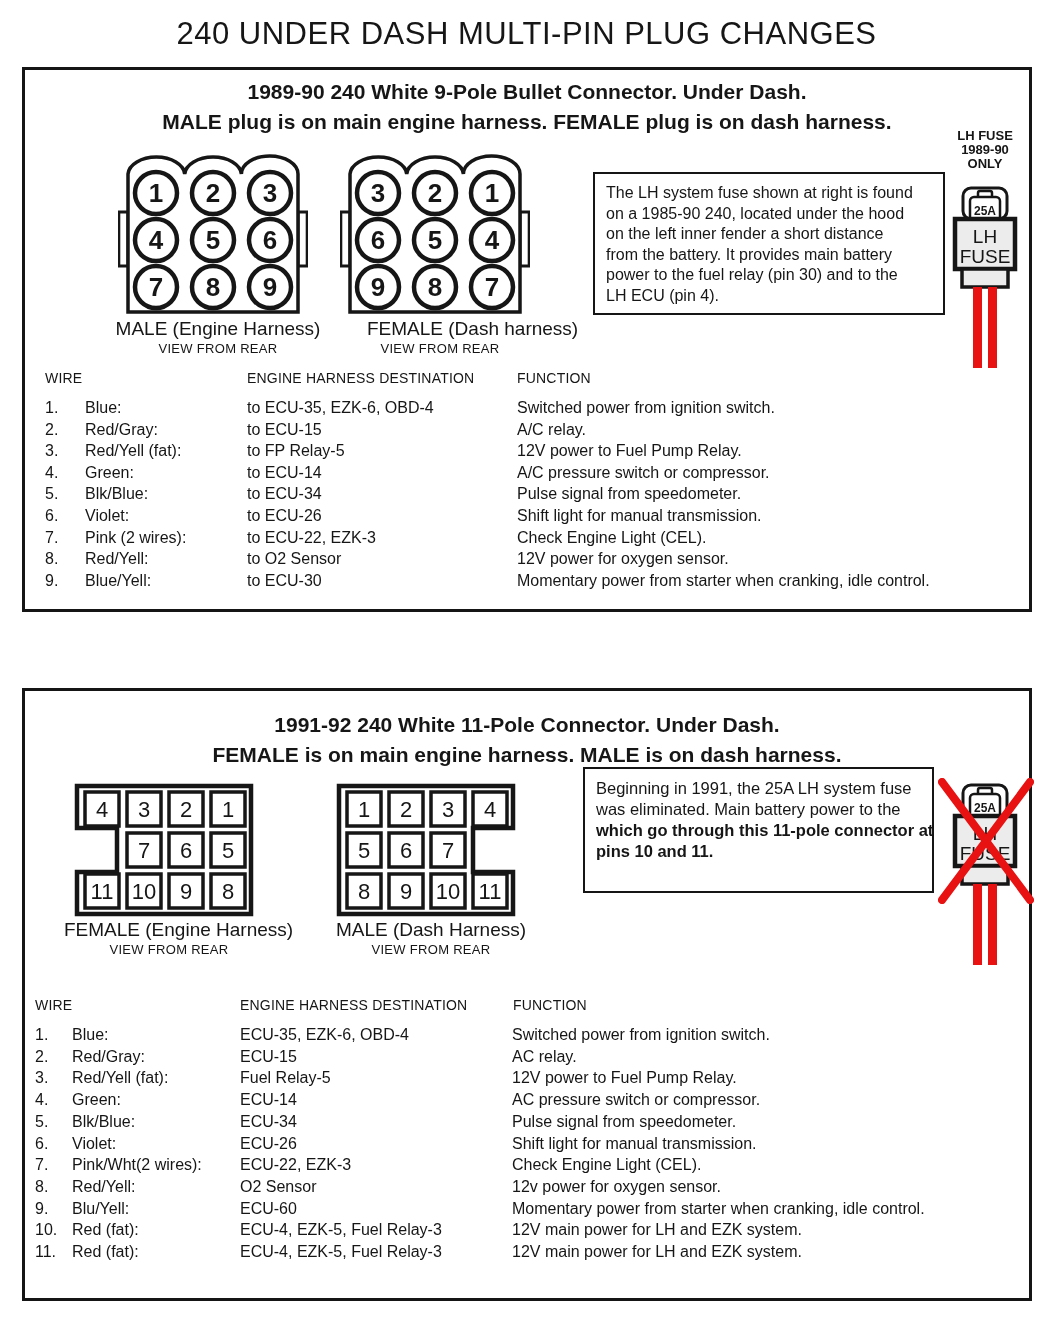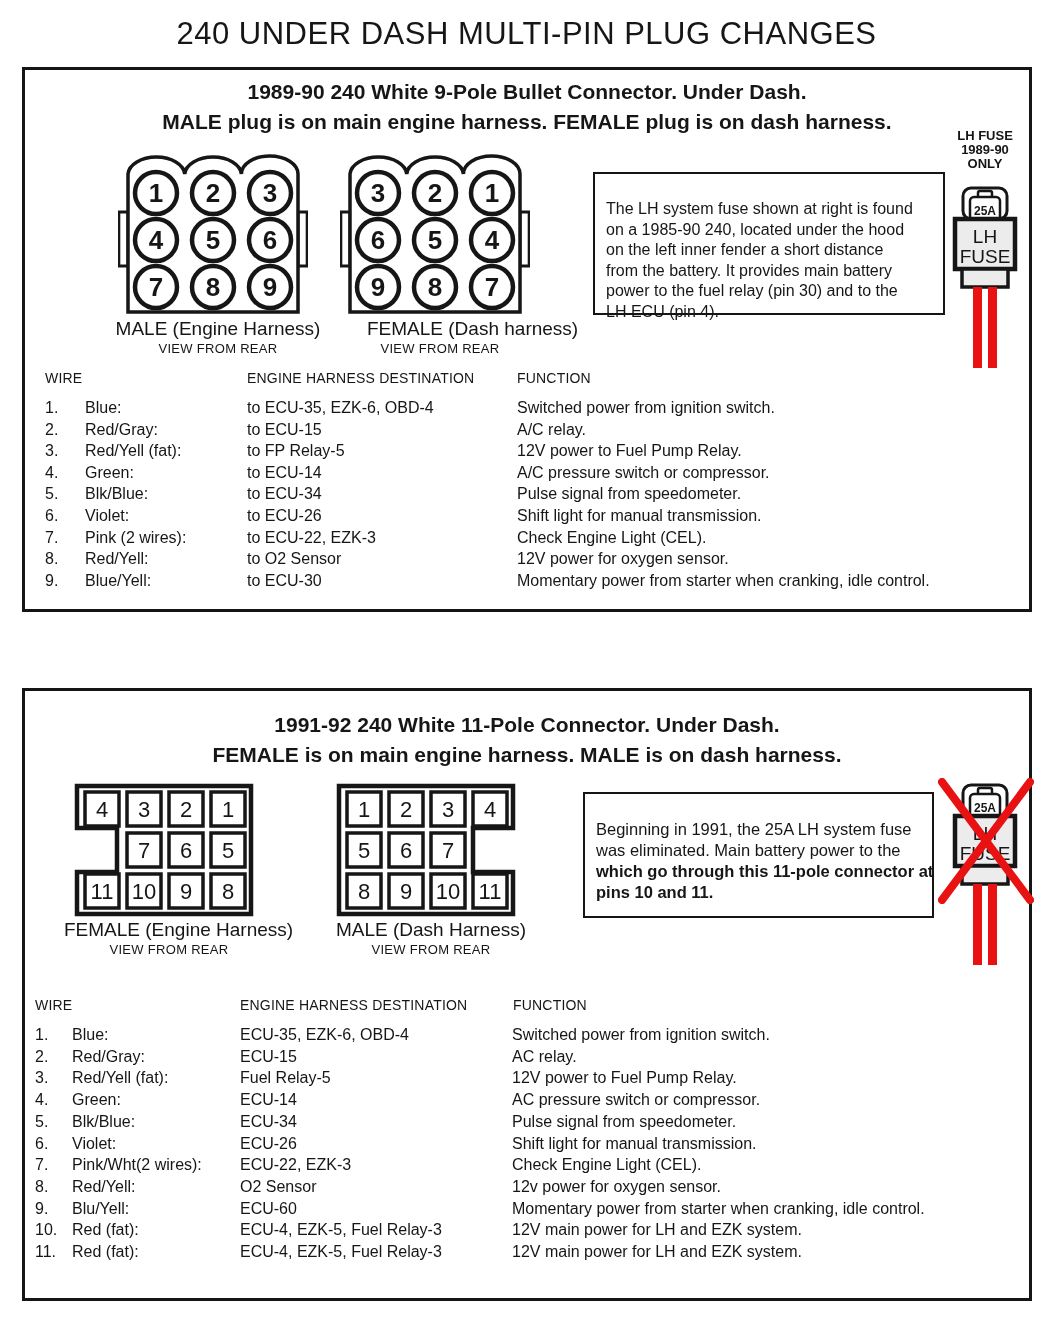--- a/index.html
+++ b/index.html
@@ -33,21 +33,21 @@
 
   .conn-label {
     position:absolute; width:210px; text-align:center; font-size:19px; white-space:nowrap;
   }
   .conn-view {
     position:absolute; width:210px; text-align:center; font-size:13px; letter-spacing:.3px;
   }
 
   .note {
     position:absolute; box-sizing:border-box; border:2px solid #151515;
-    padding:25px 11px; font-size:16px; line-height:20.6px; white-space:nowrap;
+    padding:9px 11px; font-size:16px; line-height:20.6px; white-space:nowrap;
   }
   .note2 { line-height:21px; font-size:16.5px; }
   .note .bold { font-weight:bold; }
 
   .fuse-caption {
     position:absolute; width:80px; text-align:center;
     font-weight:bold; font-size:13px; line-height:14px; white-space:nowrap;
   }
   .wire-red { fill:var(--red,#e81212); }
   .x-line { stroke:var(--red,#e81212); stroke-width:8; stroke-linecap:round; }
@@ -264,21 +264,21 @@
         <text x="113" y="117" font-size="22">10</text>
         <text x="155" y="117" font-size="22">11</text>
       </g>
     </svg>
 
     <div class="conn-label" style="left:39px;top:228px;">FEMALE (Engine Harness)</div>
     <div class="conn-view" style="left:39px;top:251px;">VIEW FROM REAR</div>
     <div class="conn-label" style="left:301px;top:228px;">MALE (Dash Harness)</div>
     <div class="conn-view" style="left:301px;top:251px;">VIEW FROM REAR</div>
 
-    <div class="note note2" style="left:558px;top:101px;width:351px;height:126px;">
+    <div class="note note2" style="left:558px;top:76px;width:351px;height:126px;">
       <div><span>Beginning in 1991, the 25A LH system fuse</span><span class="bold"></span></div>
       <div><span>was eliminated. Main battery power to the</span><span class="bold"></span></div>
       <div><span></span><span class="bold">which go through this 11-pole connector at</span></div>
       <div><span></span><span class="bold">pins 10 and 11.</span></div>
     </div>
 
     <svg class="abs" style="left:920px;top:91px;" width="80" height="183" viewBox="0 0 80 183">
       <rect class="shape" x="18" y="3" width="44" height="31" rx="8" stroke-width="3"></rect>
       <rect class="shape" x="33" y="6" width="14" height="9" rx="2" stroke-width="2.5"></rect>
       <rect class="shape" x="25" y="12" width="30" height="24" rx="4" stroke-width="2.5"></rect>

